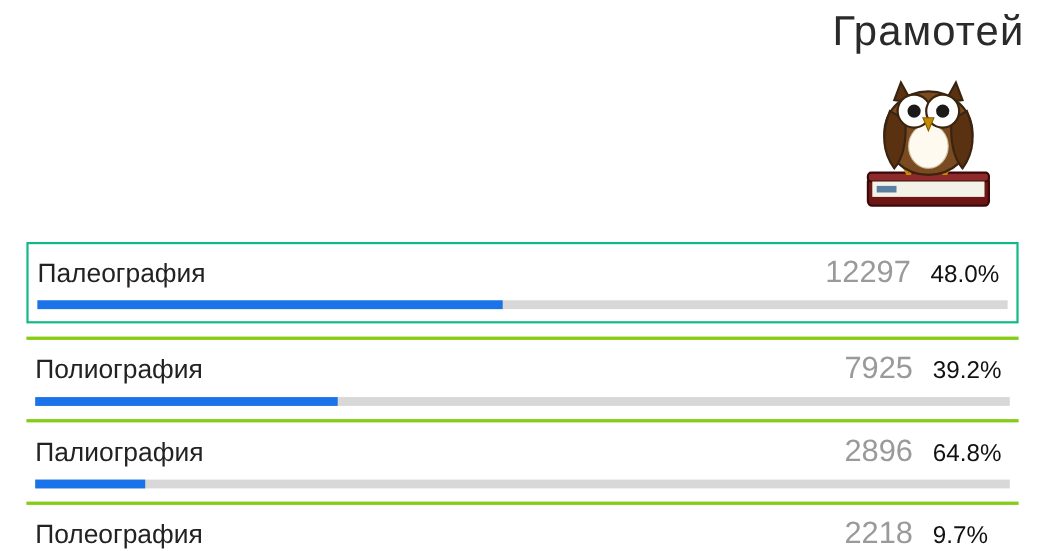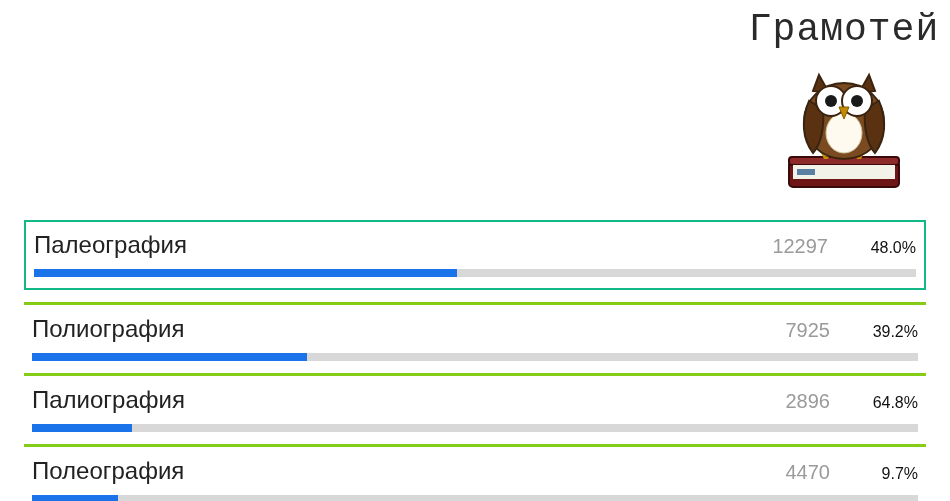--- a/index.html
+++ b/index.html
@@ -1,26 +1,26 @@
 <!DOCTYPE html>
 <html><head>
 <meta charset="utf-8">
 <style>
   html,body{margin:0;padding:0;width:950px;height:501px;background:#fff;font-family:Arial,Helvetica,sans-serif;overflow:hidden}
   .wrap{position:relative;width:950px;height:501px}
   .logo{position:absolute;top:8px;right:6px;width:200px;text-align:center}
-  .logo-title{font-family:Liberation Mono, monospace;font-size:38px;color:#2a2a2a;letter-spacing:1px}
+  .logo-title{font-family:Liberation Sans, sans-serif;font-size:38px;color:#2a2a2a;letter-spacing:1px}
   .owl-svg{display:block;margin:0 auto}
   .poll{position:absolute;left:24px;right:24px;top:220px}
   .row{border-top:3px solid #84cc16;padding:10px 8px 12px 8px;position:relative}
   .row.first{border:2px solid #12b886;padding:9px 8px 11px 8px;margin-bottom:12px}
   .labels{display:flex;align-items:baseline}
   .name{font-size:24px;color:#222;flex:1 1 auto}
-  .count{font-size:20px;color:#9a9a9a;margin-right:18px;text-align:right;min-width:70px}
-  .pct{font-size:16px;color:#111;text-align:right;min-width:70px}
+  .count{font-size:28px;color:#9a9a9a;margin-right:18px;text-align:right;min-width:70px}
+  .pct{font-size:22px;color:#111;min-width:70px}
   .bar-track{height:8px;background:#d8d8d8;margin-top:10px;width:100%}
   .bar-fill{height:8px;background:#1a73e8}
 </style>
 </head>
 <body>
 <div class="wrap">
   <div class="logo">
     <div class="logo-title">Грамотей</div>
     <svg class="owl-svg" width="130" height="140" viewBox="0 0 130 140">
 
@@ -78,21 +78,21 @@
           <div class="count">2896</div>
           <div class="pct">64.8%</div>
         </div>
         <div class="bar-track">
           <div class="bar-fill" style="width: 11.3%;"></div>
         </div>
       </div>
       <div class="row">
         <div class="labels">
           <div class="name">Полеография</div>
-          <div class="count">4470</div>
+          <div class="count">2218</div>
           <div class="pct">9.7%</div>
         </div>
         <div class="bar-track">
           <div class="bar-fill" style="width: 9.7%;"></div>
         </div>
       </div>
     </div>
 </div>
 
 </body></html>

